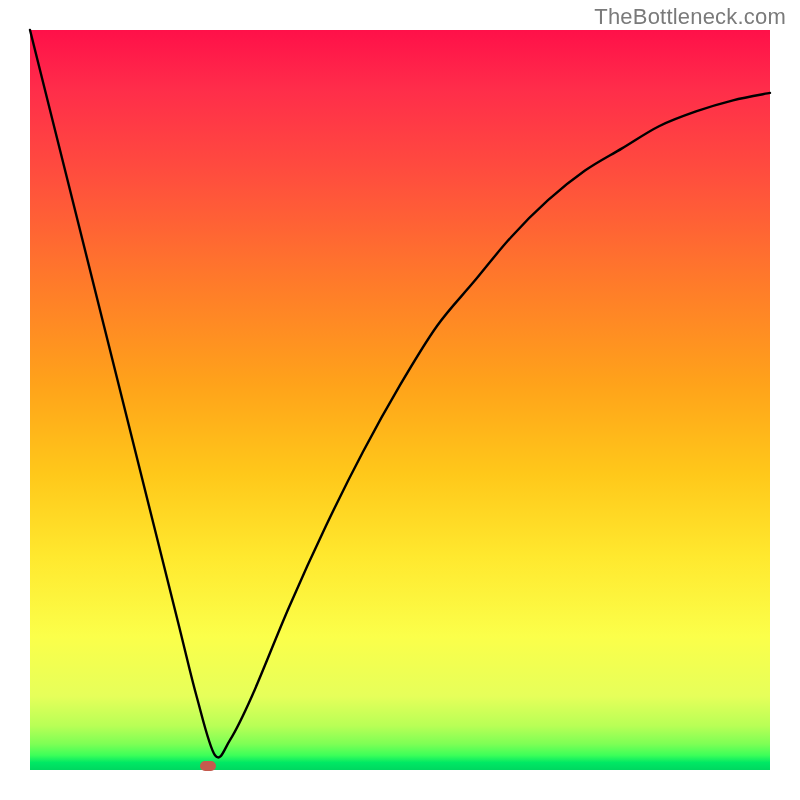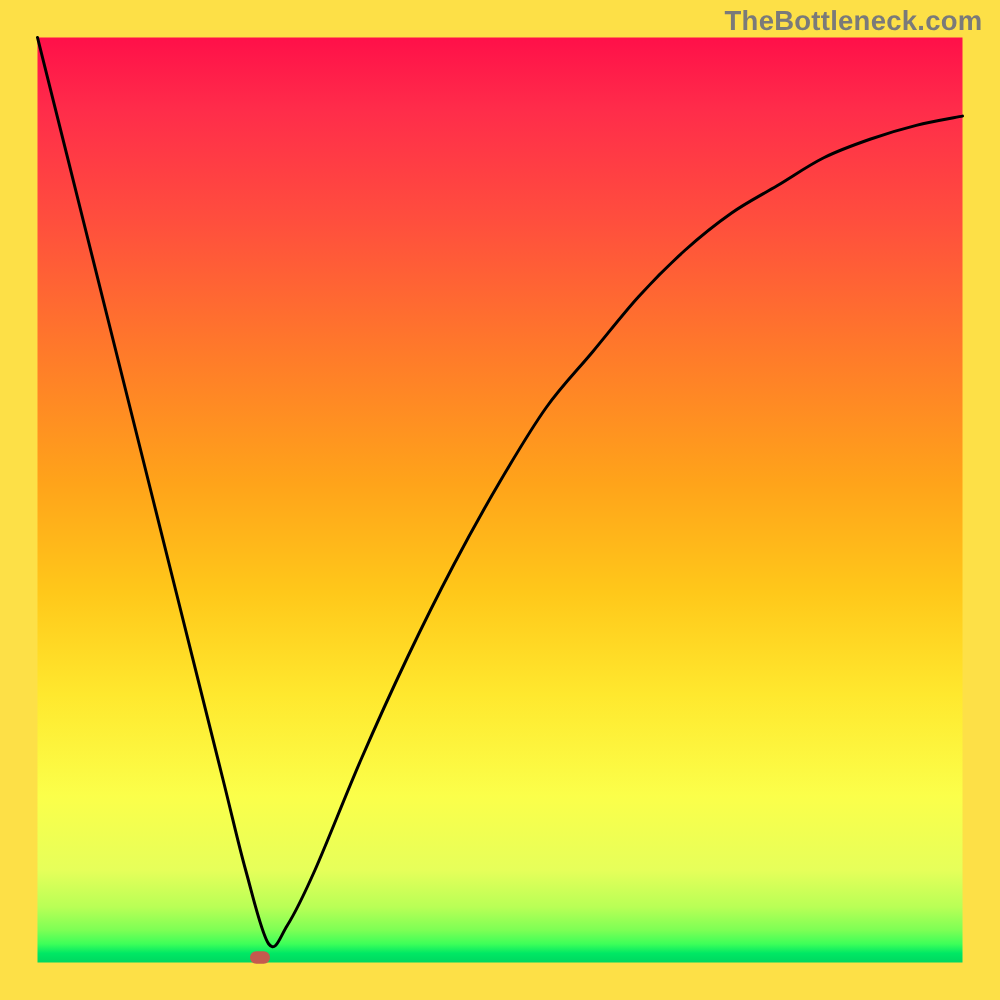--- a/index.html
+++ b/index.html
@@ -8,22 +8,21 @@
     width: 800px;
     height: 800px;
     overflow: hidden;
     background: #000;
     font-family: Arial, Helvetica, sans-serif;
   }
   .frame {
     position: relative;
     width: 800px;
     height: 800px;
-    background: #fde047;
-    font-weight: bold;
+    background: #ffffff;
   }
   .plot-area {
     position: absolute;
     left: 30px;
     top: 30px;
     width: 740px;
     height: 740px;
     
     background: linear-gradient(
       to bottom,

